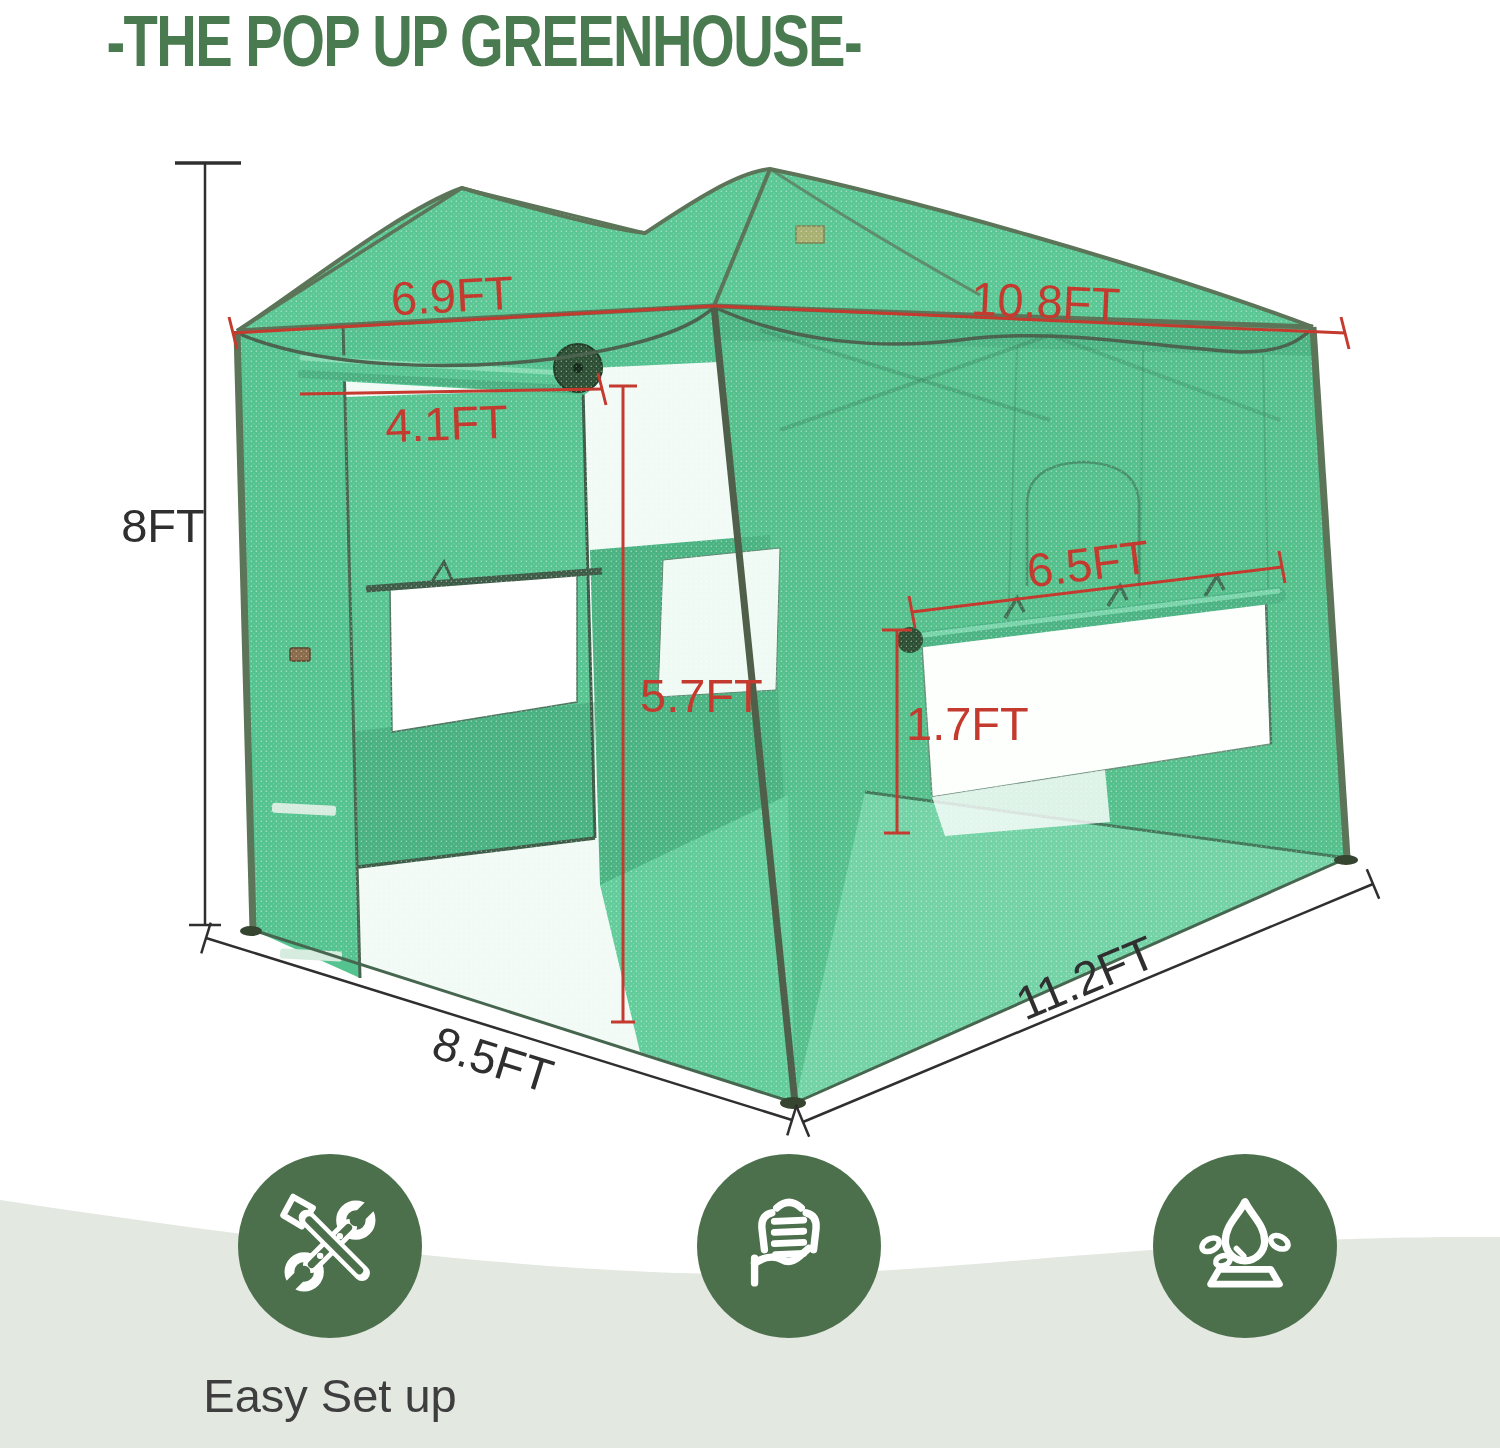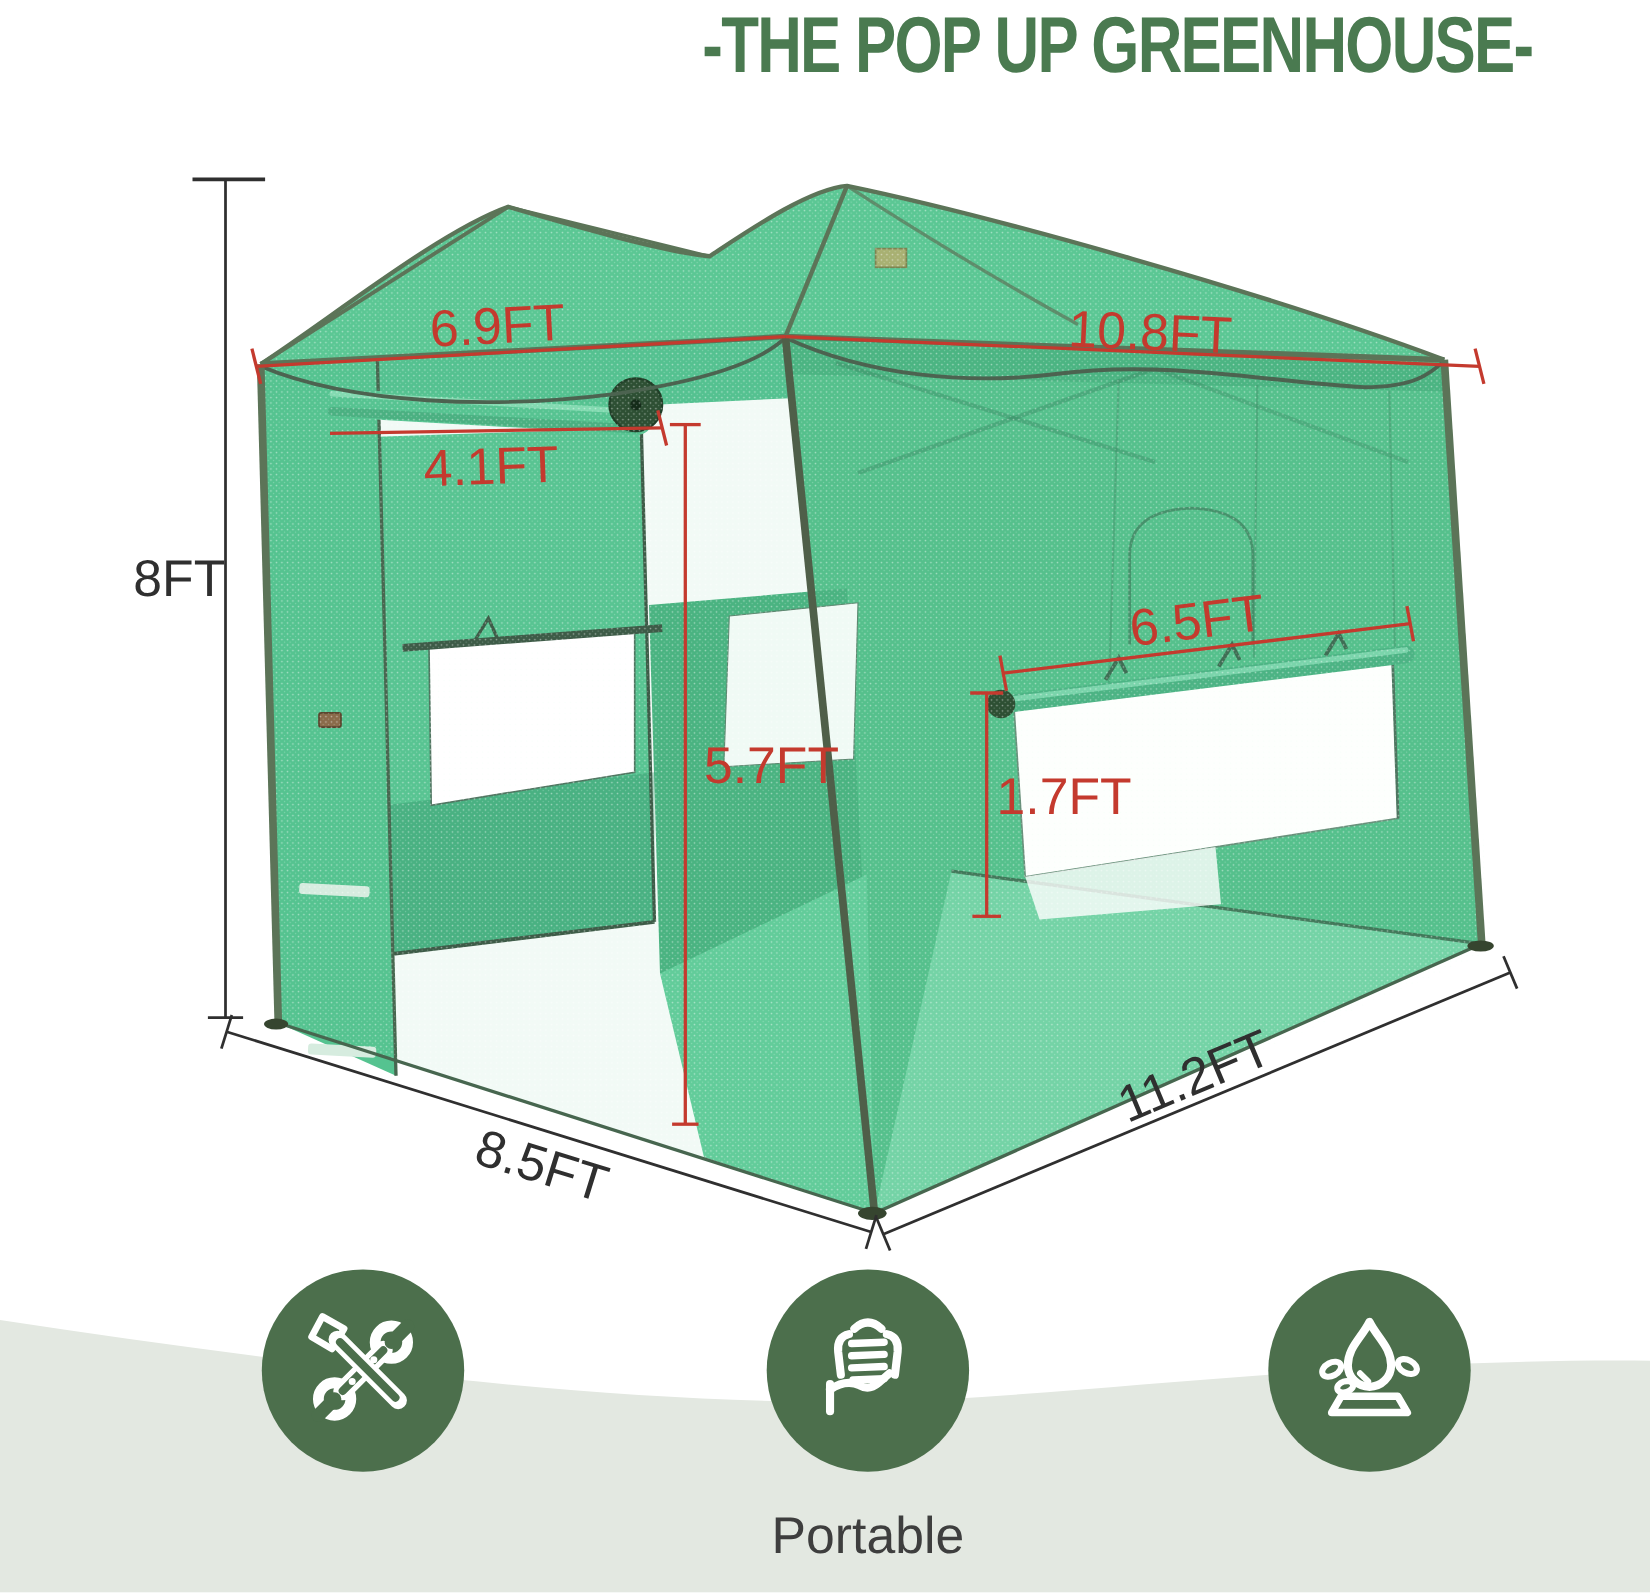--- a/index.html
+++ b/index.html
@@ -1,18 +1,18 @@
 <!DOCTYPE html>
 <html><head>
 <meta charset="utf-8">
 <style>
   html,body{margin:0;padding:0;background:#ffffff;}
   .page{position:relative;width:1500px;height:1448px;background:#ffffff;overflow:hidden;
         font-family:"Liberation Sans",sans-serif;}
-  .title{position:absolute;top:0;left:0;width:100%;text-align:right;line-height:82px;}
+  .title{position:absolute;top:0;left:0;width:100%;text-align:left;line-height:82px;}
   .title span{display:inline-block;font-size:72px;font-weight:bold;color:#4a7a50;
         letter-spacing:-2px;transform:scaleX(0.78);white-space:nowrap;}
   svg.band{position:absolute;left:0;top:1190px;width:1500px;height:258px;}
   svg.scene{position:absolute;left:0;top:0;width:1500px;height:1448px;}
   .features{position:absolute;left:0;top:1154px;width:1500px;height:280px;}
   .feature{position:absolute;width:330px;text-align:center;}
   .feature .circle{width:184px;height:184px;border-radius:50%;background:#4c6f4c;
         margin:0 auto;display:flex;align-items:center;justify-content:center;}
   .feature .circle svg{width:118px;height:118px;}
   .feature .flabel{margin-top:30px;font-size:47px;color:#3e3e3e;}
@@ -200,37 +200,37 @@
               <circle cx="56" cy="40" r="2.6"></circle>
               <circle cx="40" cy="56" r="2.6"></circle>
           </g>
           <g stroke="#ffffff" fill="none" stroke-linecap="round" stroke-linejoin="round">
             <polygon points="18,8 34,17 25,32 10,23" stroke-width="5"></polygon>
             <line x1="29" y1="25" x2="74" y2="70" stroke-width="13"></line>
           </g>
           <line x1="31" y1="27" x2="72" y2="68" stroke="#4c6f4c" stroke-width="6" stroke-linecap="round"></line>
         </svg>
       </div>
+      <div class="flabel">Easy Set up</div>
     </div>
 
     <div class="feature" style="left:624px;">
       <div class="circle">
         <svg viewBox="0 0 96 96" fill="none" stroke="#ffffff" stroke-linecap="round" stroke-linejoin="round">
           <path d="M38,17 q10,-9 20,0" stroke-width="6"></path>
           <path d="M34,21 q-9,2 -8,13 l2,17" stroke-width="6"></path>
           <path d="M62,21 q9,2 8,13 l-2,17" stroke-width="6"></path>
           <line x1="36" y1="28" x2="60" y2="27" stroke-width="5.5"></line>
           <line x1="36" y1="37" x2="60" y2="36" stroke-width="5.5"></line>
           <line x1="36" y1="46" x2="60" y2="45" stroke-width="5.5"></line>
           <line x1="37" y1="55" x2="60" y2="54" stroke-width="5.5"></line>
           <path d="M20,58 v20" stroke-width="6"></path>
           <path d="M20,62 q12,-8 22,-3 q7,4 14,-2 l8,-7" stroke-width="6"></path>
         </svg>
       </div>
-      <div class="flabel">Portable</div>
     </div>
 
     <div class="feature" style="left:1080px;">
       <div class="circle">
         <svg viewBox="0 0 96 96" fill="none" stroke="#ffffff" stroke-linecap="round" stroke-linejoin="round">
           <path d="M48,12 C42,24 32,31 32,44 a16,16 0 0 0 32,0 C64,31 54,24 48,12 Z" stroke-width="6"></path>
           <path d="M41,50 l6,6" stroke-width="4.5"></path>
           <path d="M27,67 h42 l7,12 H20 Z" stroke-width="5.5"></path>
           <ellipse cx="20" cy="47" rx="7.5" ry="4.8" stroke-width="4.5" transform="rotate(-28 20 47)"></ellipse>
           <ellipse cx="76" cy="45" rx="7.5" ry="4.8" stroke-width="4.5" transform="rotate(28 76 45)"></ellipse>

